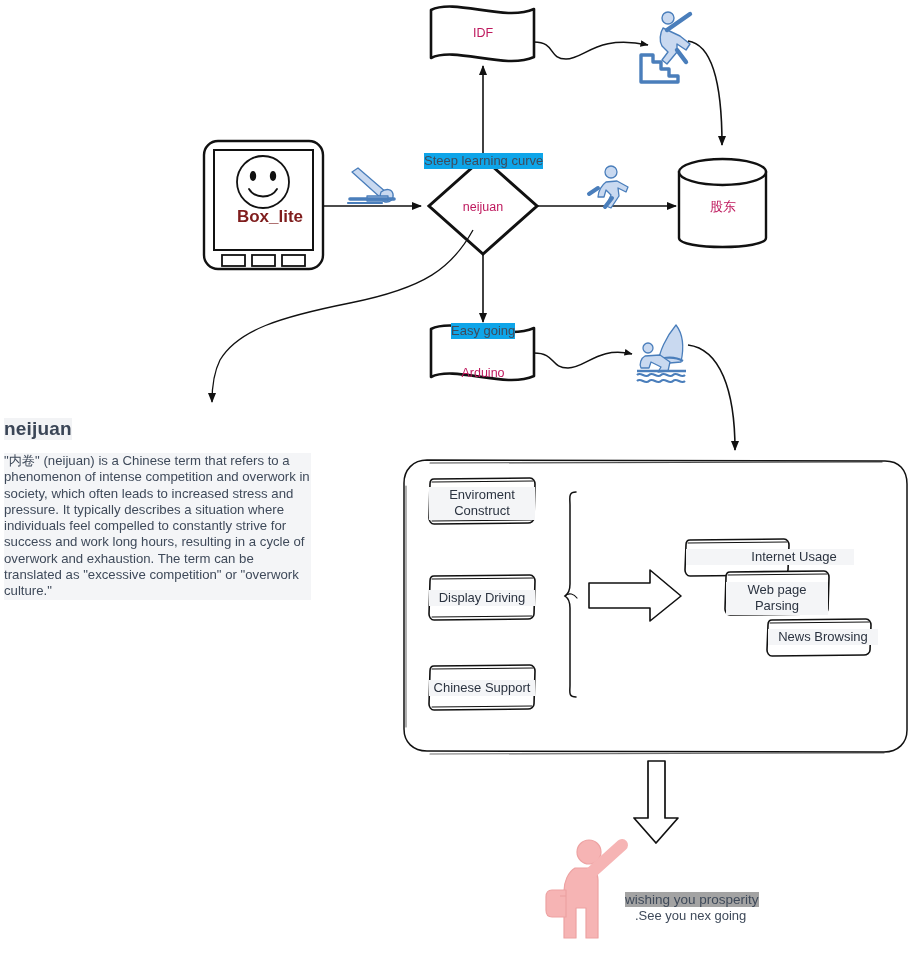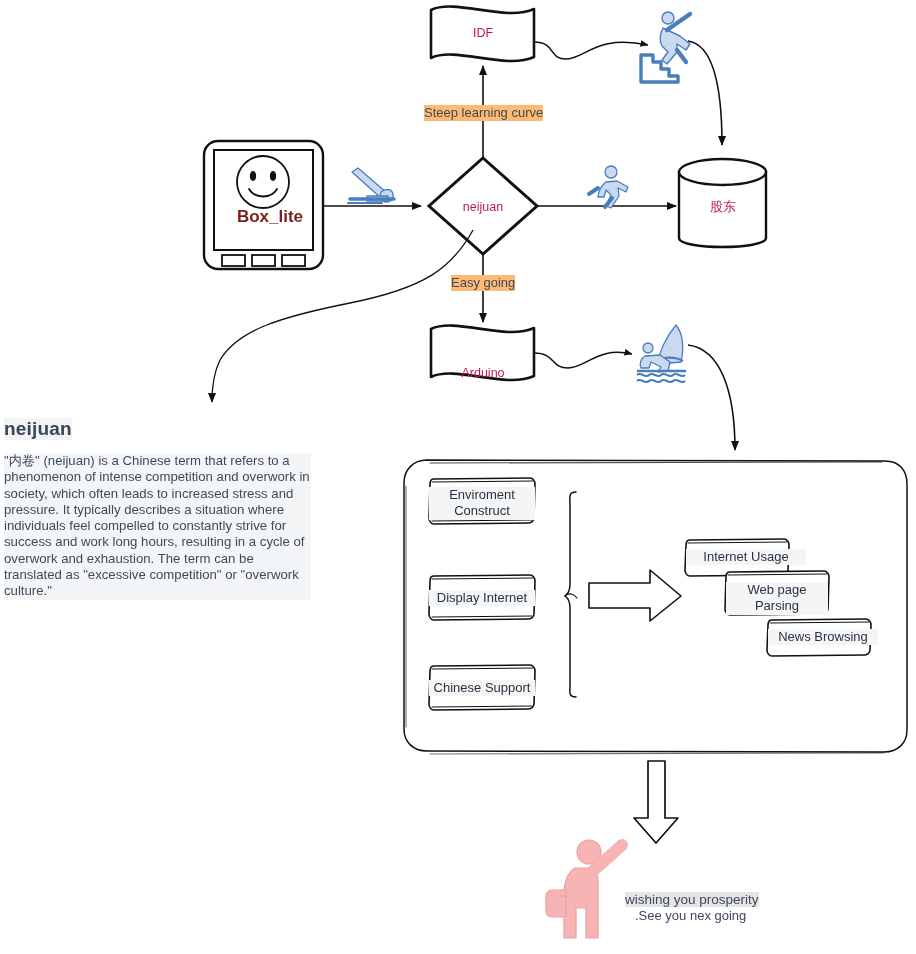--- a/index.html
+++ b/index.html
@@ -14,21 +14,21 @@
   svg#canvas{position:absolute;left:0;top:0;width:916px;height:954px;}
 
   
   .lbl{
     position:absolute;
     font-size:13px;
     color:#3f4a5a;
     white-space:pre;
     line-height:1.25;
   }
-  .lbl.hi{background:#fdba74;}
+  .lbl.hi{background:#0ea5e9;margin-top:48px;}
   .node-lbl{
     position:absolute;
     font-size:12.5px;
     color:#be185d;
     text-align:center;
     white-space:pre;
     line-height:1.2;
   }
   .sketch-lbl{
     position:absolute;
@@ -54,21 +54,21 @@
     width:307px;
   }
 
   
   #boxlite-cap{
     position:absolute;left:205px;top:207px;width:130px;
     text-align:center;font-size:17px;font-weight:bold;color:#7f1d1d;
   }
 
   
-  #greet1{position:absolute;left:625px;top:892px;font-size:13.5px;color:#3f4a5a;background:#e5e5e5;}
+  #greet1{position:absolute;left:625px;top:892px;font-size:13.5px;color:#3f4a5a;background:#a3a3a3;}
   #greet2{position:absolute;left:635px;top:908px;font-size:13px;color:#3f4a5a;}
 </style>
 </head>
 <body>
 
 <div id="stage">
 
   <svg id="canvas" viewBox="0 0 916 954">
     <defs>
       <marker id="ah" markerWidth="10" markerHeight="8" refX="9" refY="4" orient="auto" markerUnits="userSpaceOnUse">
@@ -253,24 +253,24 @@
 
   <div class="node-lbl" style="left:451px;top:366px;width:64px;">Arduino</div>
 
   <div id="def-block">
     <div id="def-title">neijuan</div>
     <div id="def-body">"内卷" (neijuan) is a Chinese term that refers to a phenomenon of intense competition and overwork in society, which often leads to increased stress and pressure. It typically describes a situation where individuals feel compelled to constantly strive for success and work long hours, resulting in a cycle of overwork and exhaustion. The term can be translated as "excessive competition" or "overwork culture."</div>
   </div>
 
   <div class="sketch-lbl" style="left:429px;top:487px;width:106px;">Enviroment
 Construct</div>
-  <div class="sketch-lbl" style="left:429px;top:590px;width:106px;">Display Internet</div>
+  <div class="sketch-lbl" style="left:429px;top:590px;width:106px;">Display Driving</div>
   <div class="sketch-lbl" style="left:429px;top:680px;width:106px;">Chinese Support</div>
 
-  <div class="sketch-lbl" style="left:686px;top:549px;width:120px;">Internet Usage</div>
+  <div class="sketch-lbl" style="left:686px;top:549px;width:120px;padding-left:48px;">Internet Usage</div>
   <div class="sketch-lbl" style="left:726px;top:582px;width:102px;">Web page
 Parsing</div>
   <div class="sketch-lbl" style="left:768px;top:629px;width:110px;">News Browsing</div>
 
   <div id="greet1">wishing you prosperity</div>
   <div id="greet2">.See you nex going</div>
 
 </div>
 
 </body></html>

